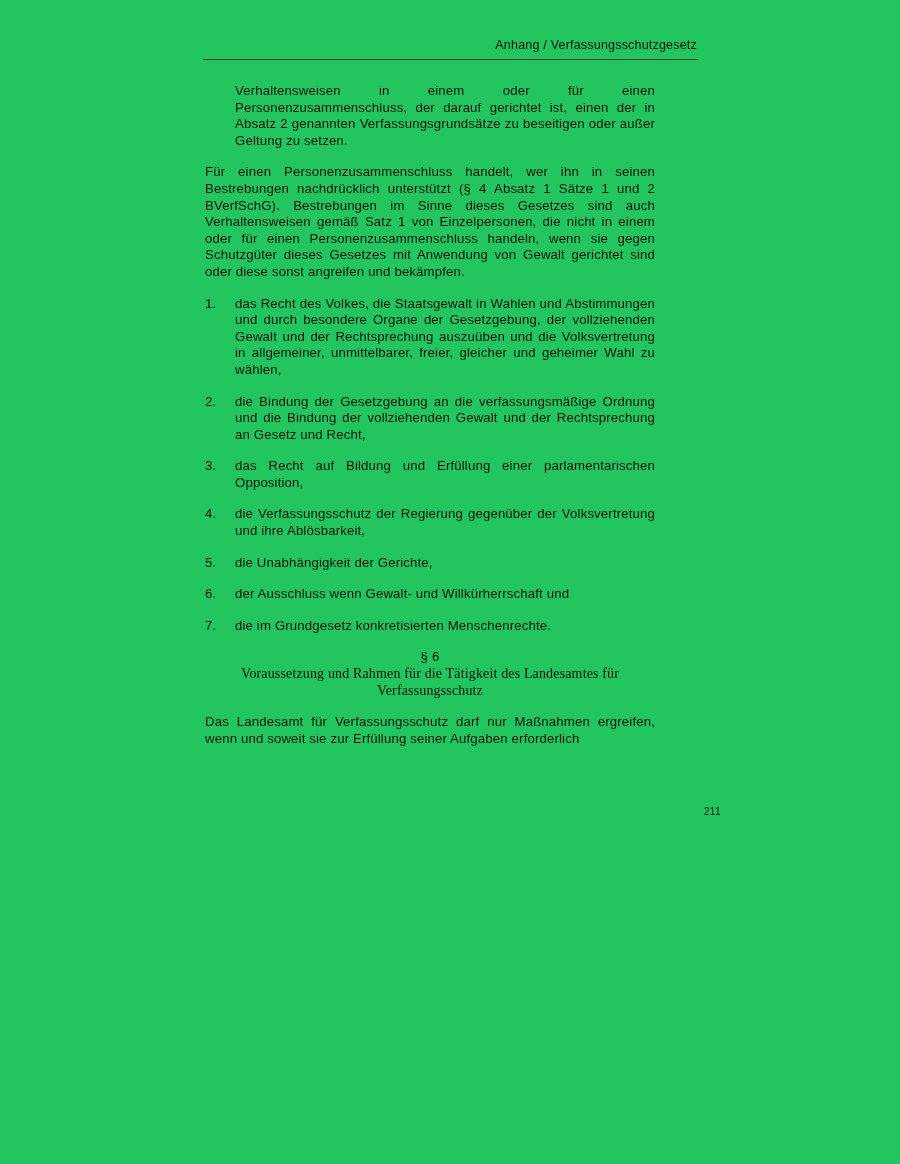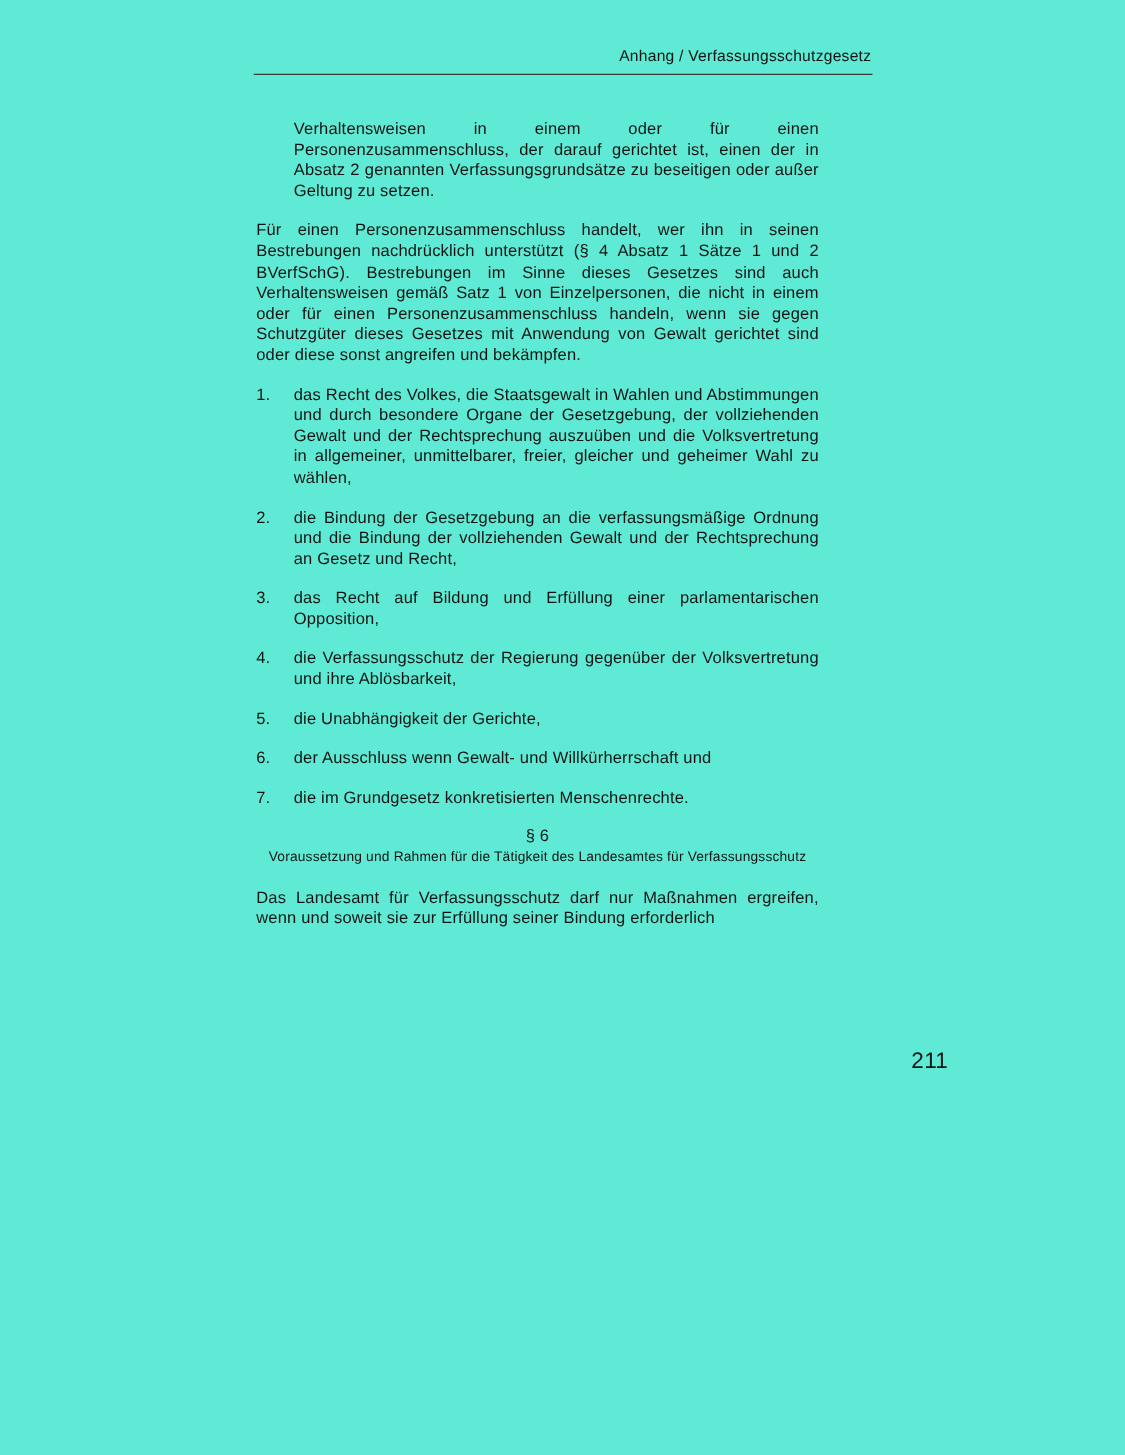--- a/index.html
+++ b/index.html
@@ -6,21 +6,21 @@
   html, body { background: #ffffff; }
   body {
     width: 900px; height: 1164px;
     font-family: "Liberation Sans", "DejaVu Sans", sans-serif;
     color: #141414;
     position: relative;
   }
   .page {
     position: relative;
     width: 900px; height: 1164px;
-    background: #5eead4;
+    background: #22c55e;
     overflow: hidden;
   }
   .running-head-wrap {
     position: absolute;
     left: 203px; top: 38px;
     width: 495px;
   }
   .running-head {
     text-align: right;
     font-size: 12.5px;
@@ -36,42 +36,42 @@
   .body-col {
     position: absolute;
     left: 205px; top: 83px;
     width: 450px;
     font-size: 13.2px;
     line-height: 16.6px;
     letter-spacing: 0.15px;
     text-align: justify;
   }
   .para { margin-bottom: 15px; }
-  .quote-para { padding-left: 30px; margin-top: 12px; }
+  .quote-para { padding-left: 30px; }
   .list-item { display: flex; margin-bottom: 15px; }
   .list-num { width: 30px; flex: 0 0 30px; }
   .list-text { flex: 1; text-align: justify; }
   .section-head {
     text-align: center;
     font-size: 13.2px;
     font-weight: normal;
     margin-bottom: 0;
   }
   .section-title {
     text-align: center;
-    font-size: 11px;
+    font-size: 14px;
     font-weight: normal;
     margin-bottom: 15px;
+    font-family: Liberation Serif, serif;
   }
   .page-number {
     position: absolute;
-    left: 704px; top: 838px;
-    font-size: 18px;
+    left: 704px; top: 806px;
+    font-size: 10px;
     letter-spacing: 0.3px;
-    margin-left: 25px;
   }
 </style>
 </head>
 <body>
 
 <div class="page">
 
   <div class="running-head-wrap">
     <div class="running-head">Anhang / Verfassungsschutzgesetz</div>
     <hr class="head-rule">
@@ -116,19 +116,19 @@
 
     <div class="list-item">
       <span class="list-num">7.</span>
       <span class="list-text">die im Grundgesetz konkretisierten Menschenrechte.</span>
     </div>
 
     <div class="section-head">§ 6</div>
 
     <div class="section-title">Voraussetzung und Rahmen für die Tätigkeit des Landesamtes für Verfassungsschutz</div>
 
-    <p class="para">Das Landesamt für Verfassungsschutz darf nur Maßnahmen ergreifen, wenn und soweit sie zur Erfüllung seiner Bindung erforderlich</p>
+    <p class="para">Das Landesamt für Verfassungsschutz darf nur Maßnahmen ergreifen, wenn und soweit sie zur Erfüllung seiner Aufgaben erforderlich</p>
 
   </div>
 
   <div class="page-number">211</div>
 
 </div>
 
 </body></html>

